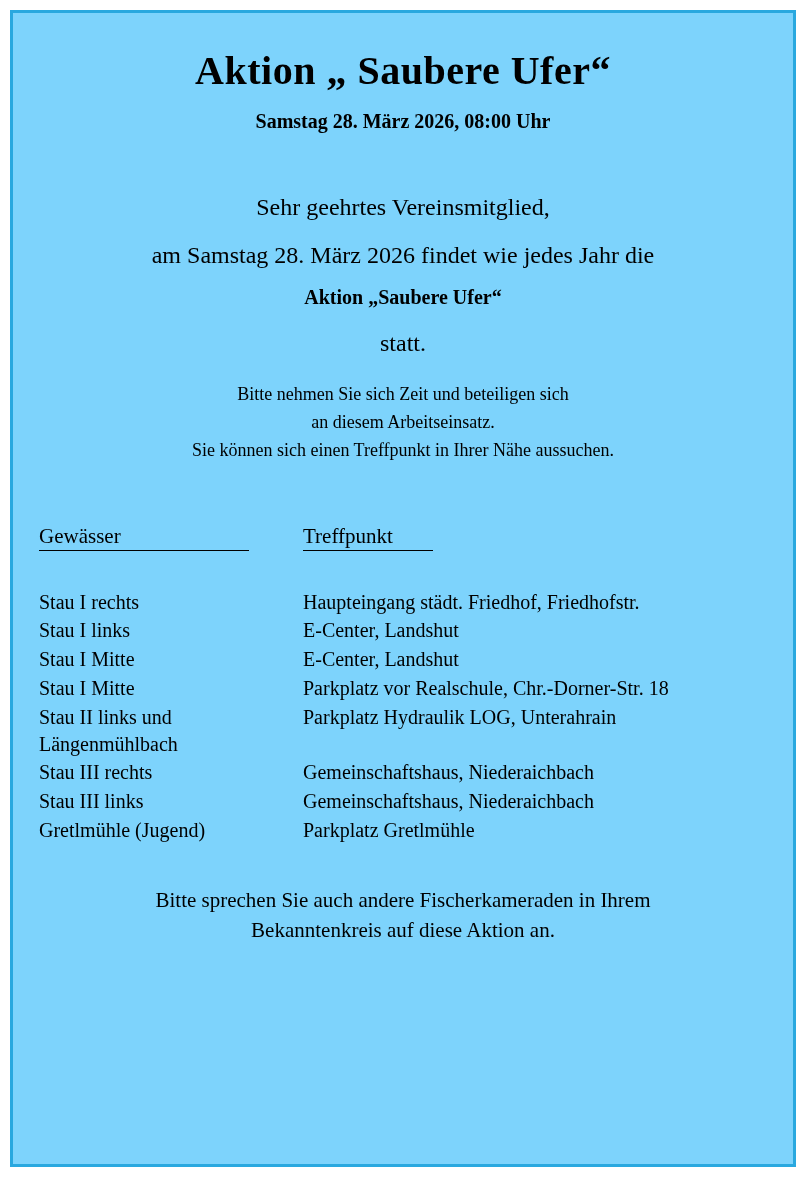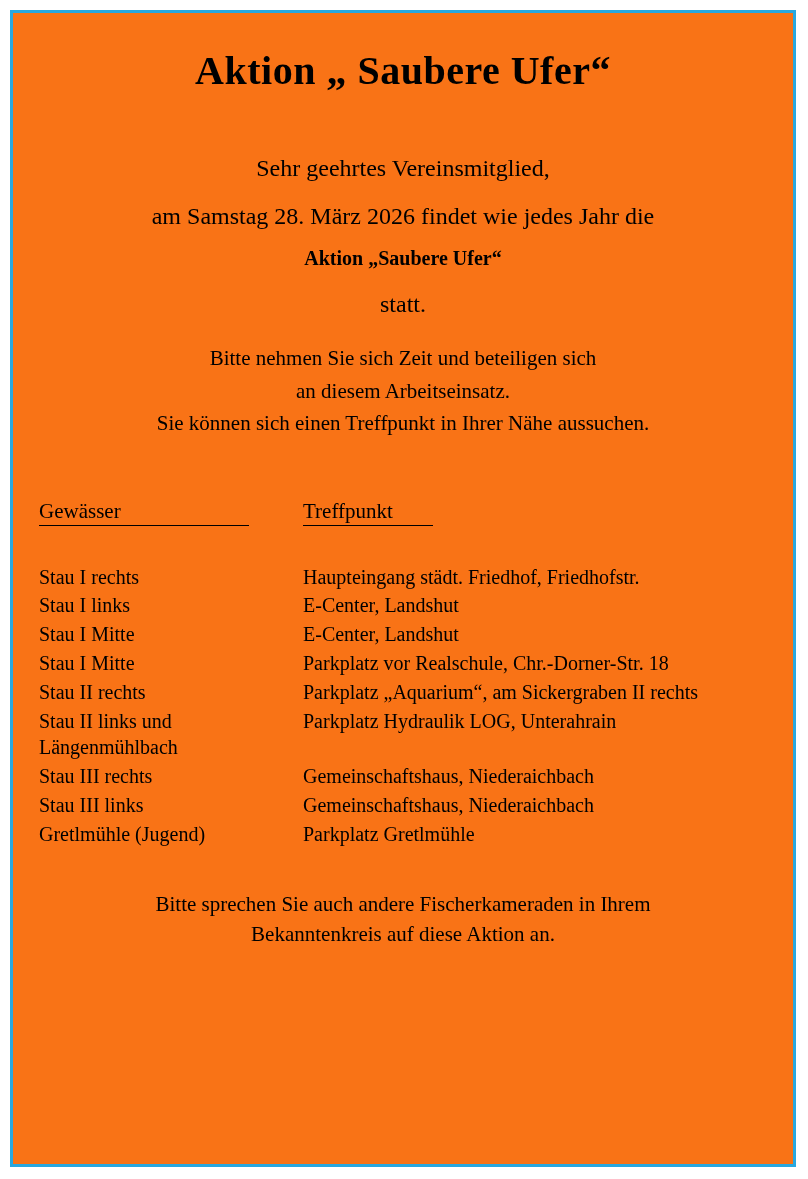--- a/index.html
+++ b/index.html
@@ -12,21 +12,21 @@
     background: #ffffff;
     font-family: "Liberation Serif", serif;
   }
   .poster {
     position: absolute;
     left: 10px;
     top: 10px;
     width: 786px;
     height: 1157px;
     box-sizing: border-box;
-    background: #f97316;
+    background: #7dd3fc;
     border: 3px solid #29a8df;
   }
   .inner {
     padding: 26px 26px 0 26px;
   }
   .title {
     text-align: center;
     font-weight: bold;
     font-size: 40px;
     letter-spacing: 0.5px;
@@ -52,21 +52,21 @@
   .centered.gap {
     margin-top: 24px;
   }
   .centered.bold {
     font-weight: bold;
     font-size: 20px;
     margin-top: 20px;
   }
   .block {
     text-align: center;
-    font-size: 21px;
+    font-size: 18px;
     line-height: 1.55;
     margin-top: 26px;
     color: #000;
   }
   .table-wrap {
     margin-top: 59px;
   }
   table.meet {
     border-collapse: collapse;
     font-size: 20px;
@@ -114,20 +114,21 @@
     color: #000;
   }
 </style>
 </head>
 <body>
 
 <div class="poster">
   <div class="inner">
 
     <h1 class="title">Aktion „ Saubere Ufer“</h1>
+    <div class="subtitle">Samstag 28. März 2026, 08:00 Uhr</div>
 
     <div class="intro">
       <div class="centered">Sehr geehrtes Vereinsmitglied,</div>
       <div class="centered gap">am Samstag 28. März 2026 findet wie jedes Jahr die</div>
       <div class="centered gap bold">Aktion „Saubere Ufer“</div>
       <div class="centered gap">statt.</div>
     </div>
 
     <div class="block">
       <div>Bitte nehmen Sie sich Zeit und beteiligen sich</div>
@@ -158,24 +159,20 @@
           </tr>
           <tr>
             <td class="col-water">Stau I Mitte</td>
             <td class="col-point">E-Center, Landshut</td>
           </tr>
           <tr>
             <td class="col-water">Stau I Mitte</td>
             <td class="col-point">Parkplatz vor Realschule, Chr.-Dorner-Str. 18</td>
           </tr>
           <tr>
-            <td class="col-water">Stau II rechts</td>
-            <td class="col-point">Parkplatz „Aquarium“, am Sickergraben II rechts</td>
-          </tr>
-          <tr>
             <td class="col-water">Stau II links und Längenmühlbach</td>
             <td class="col-point">Parkplatz Hydraulik LOG, Unterahrain</td>
           </tr>
           <tr>
             <td class="col-water">Stau III rechts</td>
             <td class="col-point">Gemeinschaftshaus, Niederaichbach</td>
           </tr>
           <tr>
             <td class="col-water">Stau III links</td>
             <td class="col-point">Gemeinschaftshaus, Niederaichbach</td>

